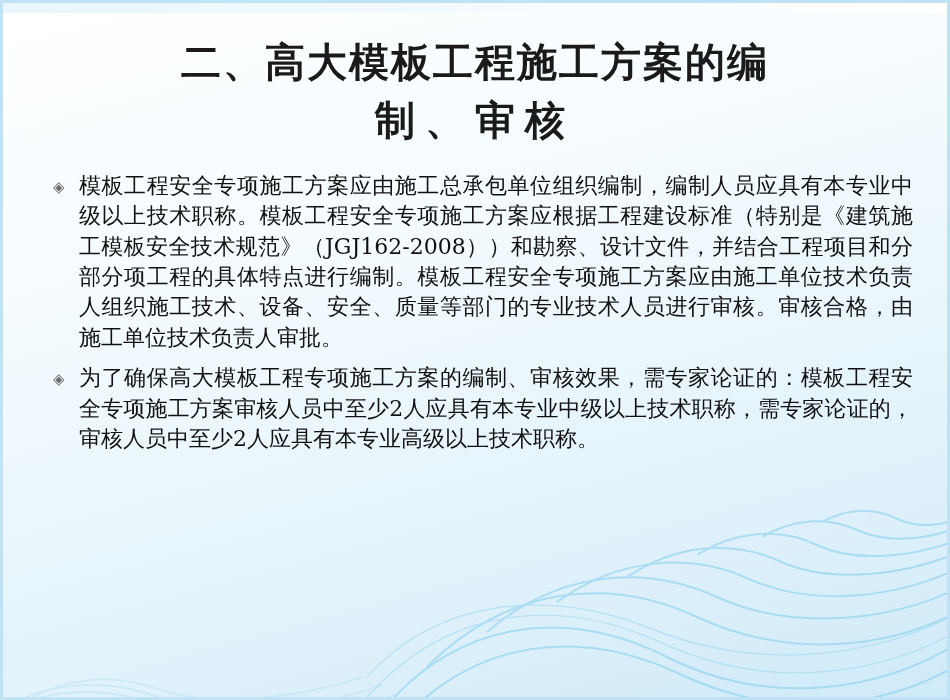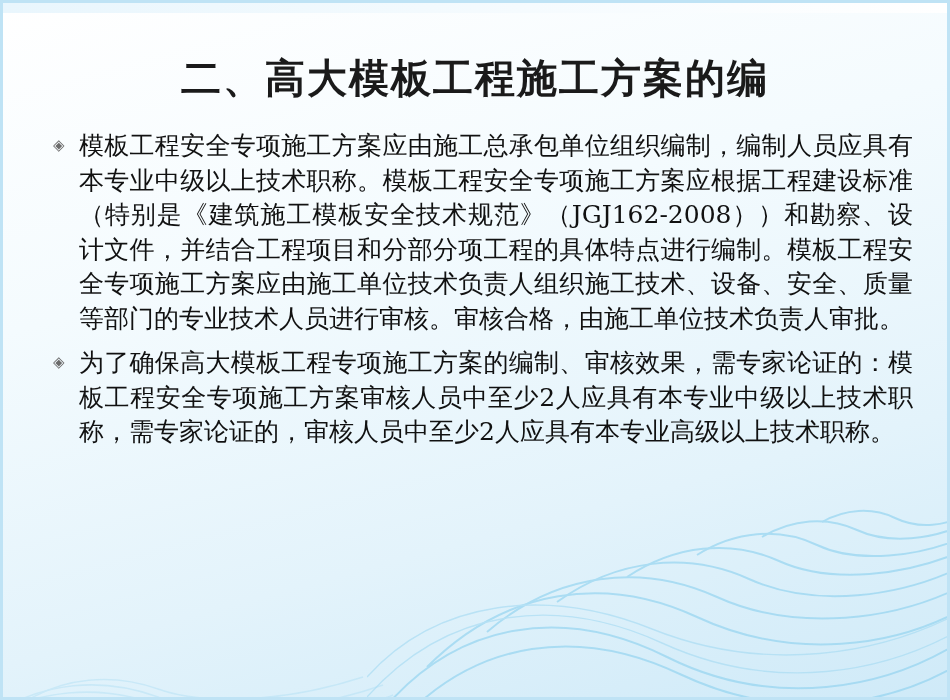--- a/index.html
+++ b/index.html
@@ -41,21 +41,21 @@
     opacity: 0.5;
   }
   .top-strip {
     position: absolute;
     top: 0; left: 0; right: 0;
     height: 10px;
     background: linear-gradient(90deg, #e9f6fd, #ffffff);
   }
   .title {
     position: relative;
-    margin: 16px;
+    margin: 0;
     padding-top: 30px;
     text-align: center;
     color: #1a1a1a;
     font-family: "DejaVu Serif", "Liberation Serif", serif;
     font-weight: bold;
     font-size: 40px;
     line-height: 1.45;
     letter-spacing: 2px;
     z-index: 3;
   }
@@ -80,21 +80,21 @@
     width: 26px;
     margin-top: 9px;
     color: #6a6a6a;
     font-size: 15px;
     line-height: 1;
     text-align: left;
   }
   .bullet-text {
     flex: 1 1 auto;
     font-family: "DejaVu Serif", "Liberation Serif", serif;
-    font-size: 25px;
+    font-size: 22px;
     line-height: 1.38;
     color: #111111;
     text-align: justify;
     text-justify: inter-ideograph;
     letter-spacing: 0px;
   }
 </style>
 </head>
 <body>
 
@@ -124,20 +124,21 @@
     <g fill="none" stroke="#a9dcf3" stroke-width="1.6" opacity="0.8">
       <path d="M-10,150 C50,110 120,106 180,130 C240,154 330,150 410,118"></path>
       <path d="M-10,158 C60,122 130,118 190,140 C250,162 340,158 415,128"></path>
       <path d="M10,138 C60,104 120,100 175,120 C230,140 320,136 400,108"></path>
       <path d="M40,126 C80,100 130,96 175,112 C220,128 300,126 380,100"></path>
     </g>
   </svg>
 
   <h1 class="title">
     <span class="line1">二、高大模板工程施工方案的编</span>
+    <span class="line2">制、审核</span>
   </h1>
 
   <ul class="body-list">
     <li class="bullet-item">
       <span class="bullet-marker">◈</span>
       <span class="bullet-text">模板工程安全专项施工方案应由施工总承包单位组织编制，编制人员应具有本专业中级以上技术职称。模板工程安全专项施工方案应根据工程建设标准（特别是《建筑施工模板安全技术规范》（JGJ162-2008））和勘察、设计文件，并结合工程项目和分部分项工程的具体特点进行编制。模板工程安全专项施工方案应由施工单位技术负责人组织施工技术、设备、安全、质量等部门的专业技术人员进行审核。审核合格，由施工单位技术负责人审批。</span>
     </li>
     <li class="bullet-item">
       <span class="bullet-marker">◈</span>
       <span class="bullet-text">为了确保高大模板工程专项施工方案的编制、审核效果，需专家论证的：模板工程安全专项施工方案审核人员中至少2人应具有本专业中级以上技术职称，需专家论证的，审核人员中至少2人应具有本专业高级以上技术职称。</span>

